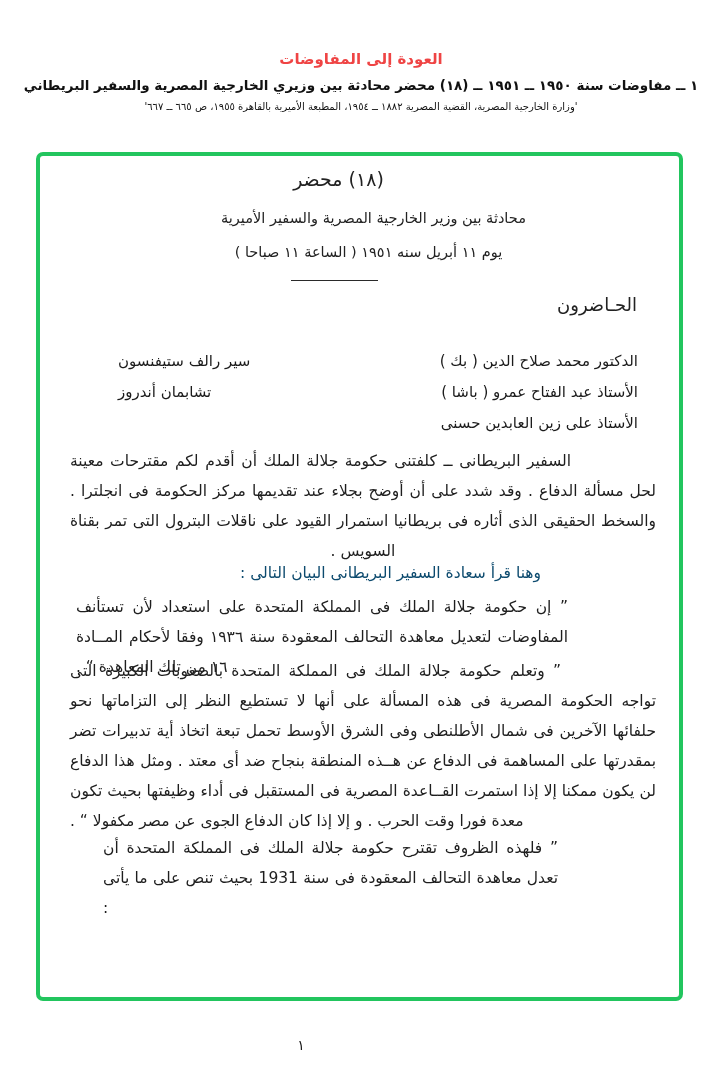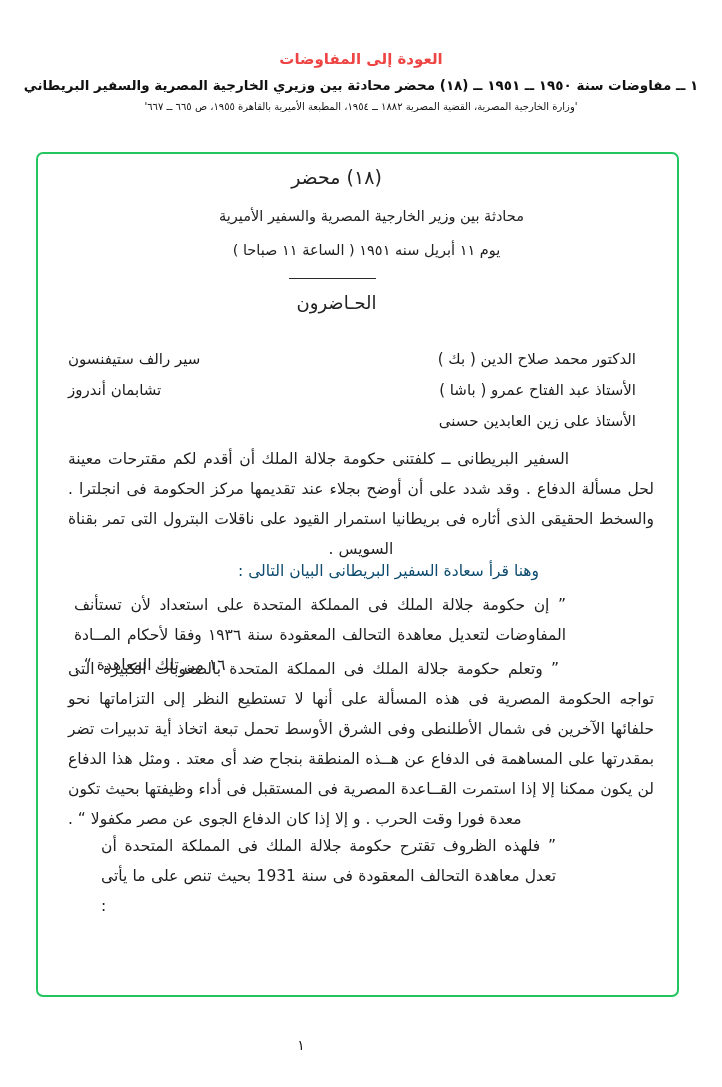--- a/index.html
+++ b/index.html
@@ -9,31 +9,31 @@
     color:#1b1b1b;
   }
   
   .top-header{position:absolute;top:50px;left:0;right:0;text-align:center;}
   .top-heading{font-size:15px;font-weight:bold;color:#ef4444;margin:0 0 9px 0;}
   .top-subheading{font-size:13.5px;font-weight:bold;color:#111;white-space:nowrap;margin:0 0 8px 0;}
   .top-citation{font-size:10px;font-weight:normal;color:#111;white-space:nowrap;}
   
   .doc-box{
     position:absolute;left:36px;top:152px;width:639px;height:841px;
-    border:2px solid #22c55e;border-radius:7px;background:#ffffff;
+    border:4px solid #22c55e;border-radius:7px;background:#ffffff;
   }
   .doc-title{position:absolute;top:12px;left:0;right:0;padding-right:42px;text-align:center;font-size:19px;color:#222;}
   .doc-sub1{position:absolute;top:54px;left:0;right:0;padding-left:28px;text-align:center;font-size:14.5px;color:#222;}
   .doc-sub2{position:absolute;top:88px;left:0;right:0;padding-left:18px;text-align:center;font-size:14.5px;color:#222;}
   .title-divider{position:absolute;top:124px;left:251px;width:87px;border-top:1.5px solid #2a2a2a;}
-  .att-heading{position:absolute;top:138px;left:0;right:0;padding-right:42px;text-align:center;font-size:18px;color:#222;}
+  .att-heading{position:absolute;top:138px;left:0;right:0;padding-right:42px;font-size:18px;color:#222;}
   .attendees{position:absolute;top:190px;right:41px;left:30px;}
   .att-row{display:flex;height:31px;line-height:31px;font-size:15px;}
   .att-right{width:300px;}
-  .att-left{width:258px;margin-right:40px;text-align:left;direction:rtl;}
+  .att-left{width:258px;margin-right:40px;text-align:left;direction:rtl;margin-left:48px;}
   .att-left .inner{display:inline-block;direction:rtl;}
   
   .para{position:absolute;font-size:15.5px;line-height:30px;color:#1e1e1e;
         text-align:justify;}
   .para1{top:290px;right:23px;left:30px;text-indent:85px;text-align-last:center;}
   .intro-line{position:absolute;top:402px;right:138px;font-size:15.5px;line-height:30px;white-space:nowrap;color:#0c4a6e;}
   .para2{top:436px;right:111px;left:36px;text-align-last:left;}
   .para3{top:500px;right:23px;left:30px;text-indent:95px;text-align-last:left;}
   .para4{top:677px;right:121px;left:63px;text-align-last:left;}
   

